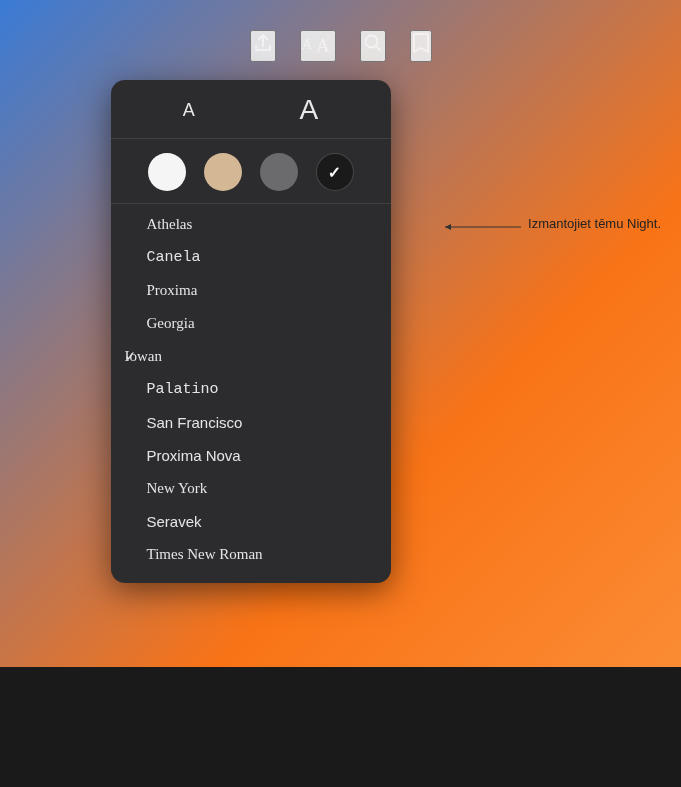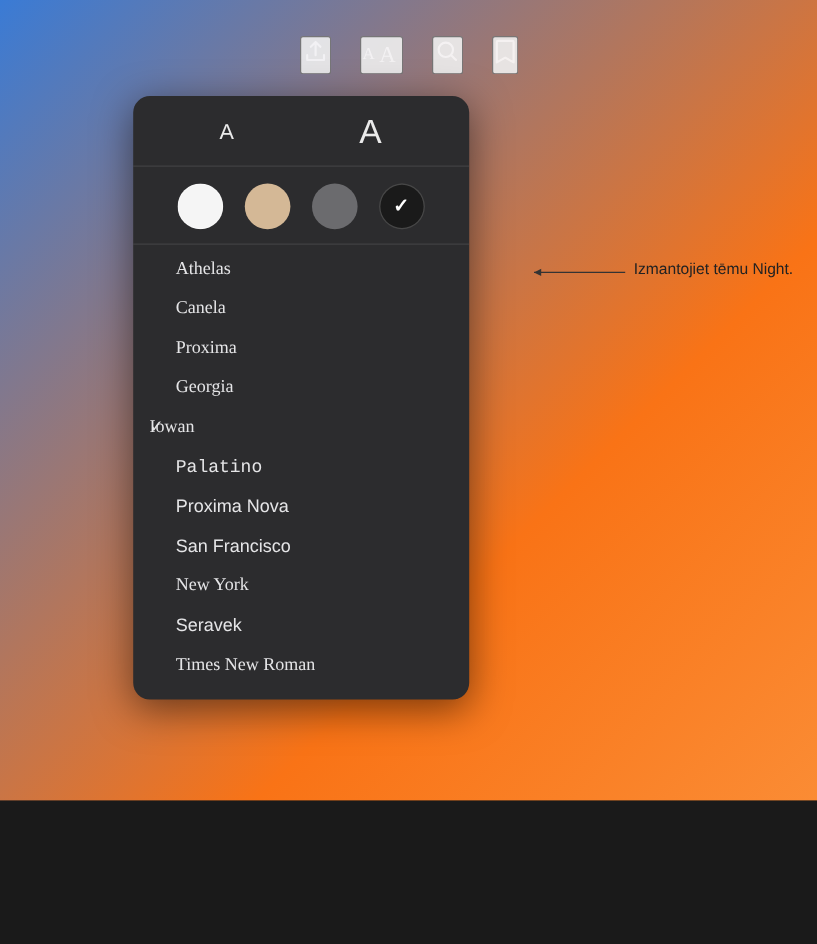--- a/index.html
+++ b/index.html
@@ -212,41 +212,41 @@
     <div class="theme-circle gray-theme"></div>
     <div class="theme-circle night-theme">
       <span class="theme-check">✓</span>
     </div>
   </div>
 
   <div class="font-list">
     <div class="font-item" style="font-family: Georgia, serif;">
       <span>Athelas</span>
     </div>
-    <div class="font-item" style="font-family: Liberation Serif, serif;">
+    <div class="font-item" style="font-family: Liberation Mono, monospace;">
       <span>Canela</span>
     </div>
     <div class="font-item" style="font-family: Georgia, serif;">
       <span>Proxima</span>
     </div>
     <div class="font-item" style="font-family: Georgia, serif;">
       <span>Georgia</span>
     </div>
     <div class="font-item selected" style="font-family: Georgia, serif;">
       <span class="font-check">✓</span>
       <span>Iowan</span>
     </div>
     <div class="font-item" style="font-family: Liberation Mono, monospace;">
       <span>Palatino</span>
     </div>
     <div class="font-item" style="font-family: -apple-system, sans-serif;">
+      <span>San Francisco</span>
+    </div>
+    <div class="font-item" style="font-family: -apple-system, sans-serif;">
       <span>Proxima Nova</span>
-    </div>
-    <div class="font-item" style="font-family: -apple-system, sans-serif;">
-      <span>San Francisco</span>
     </div>
     <div class="font-item" style="font-family: Georgia, serif;">
       <span>New York</span>
     </div>
     <div class="font-item" style="font-family: -apple-system, sans-serif;">
       <span>Seravek</span>
     </div>
     <div class="font-item" style="font-family: 'Times New Roman', serif;">
       <span>Times New Roman</span>
     </div>

